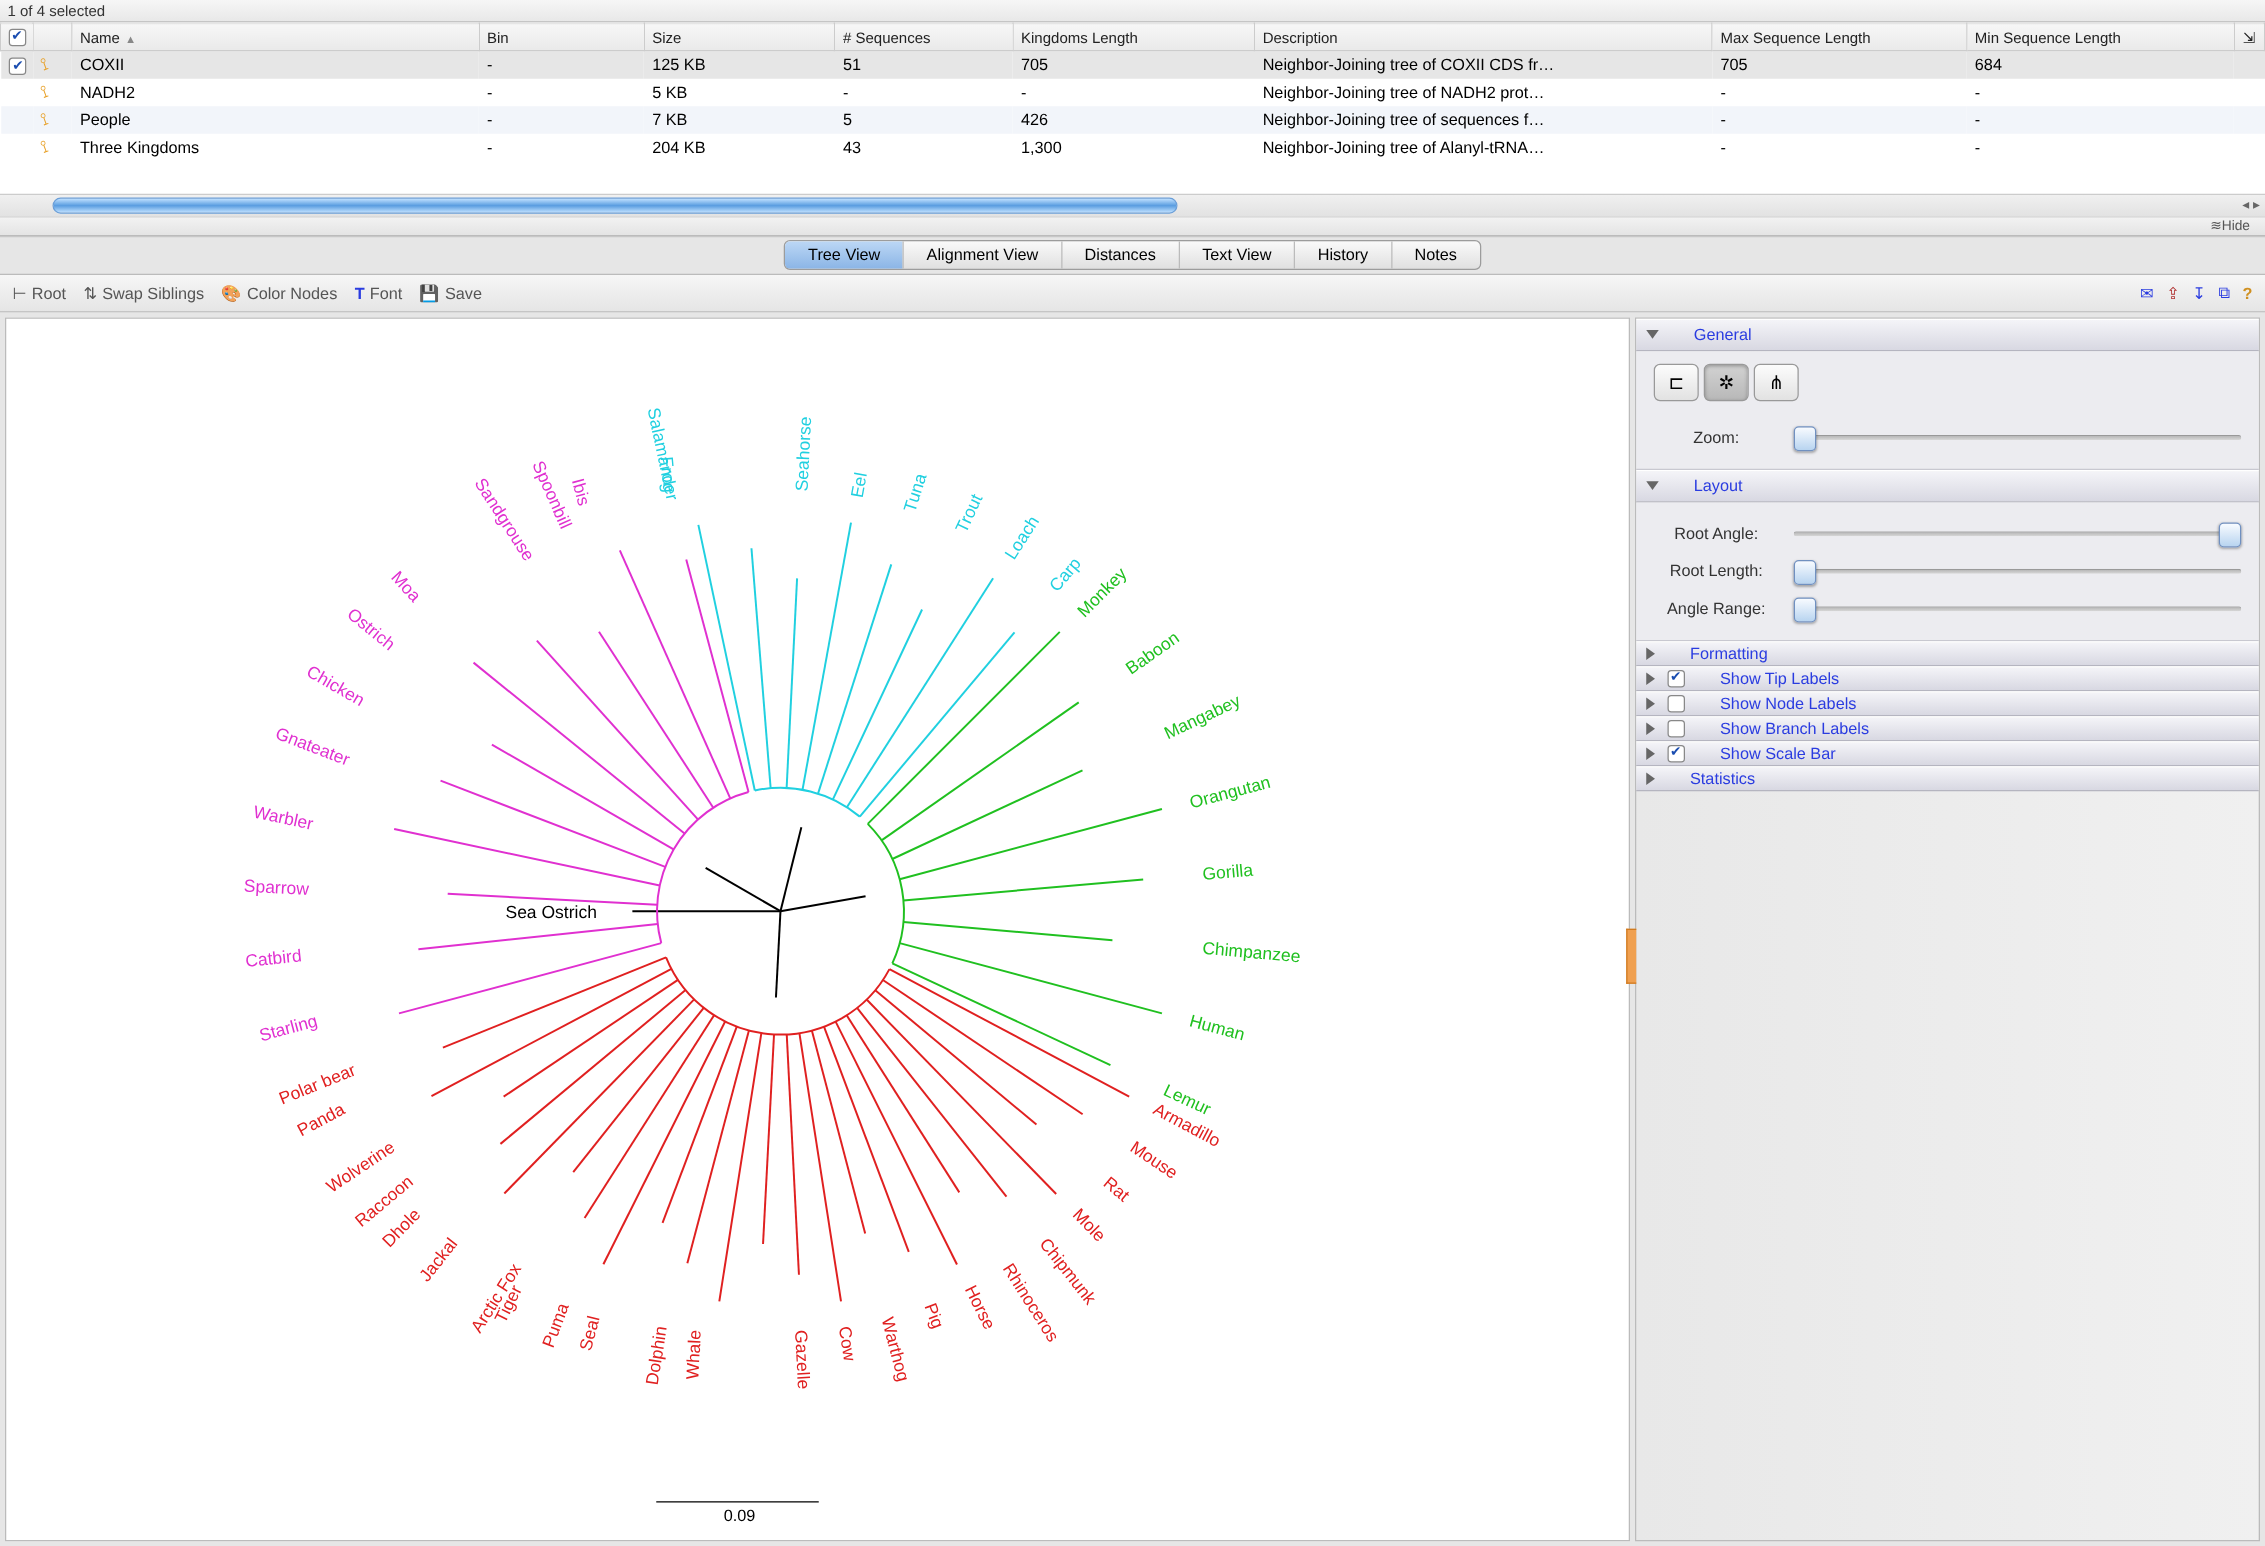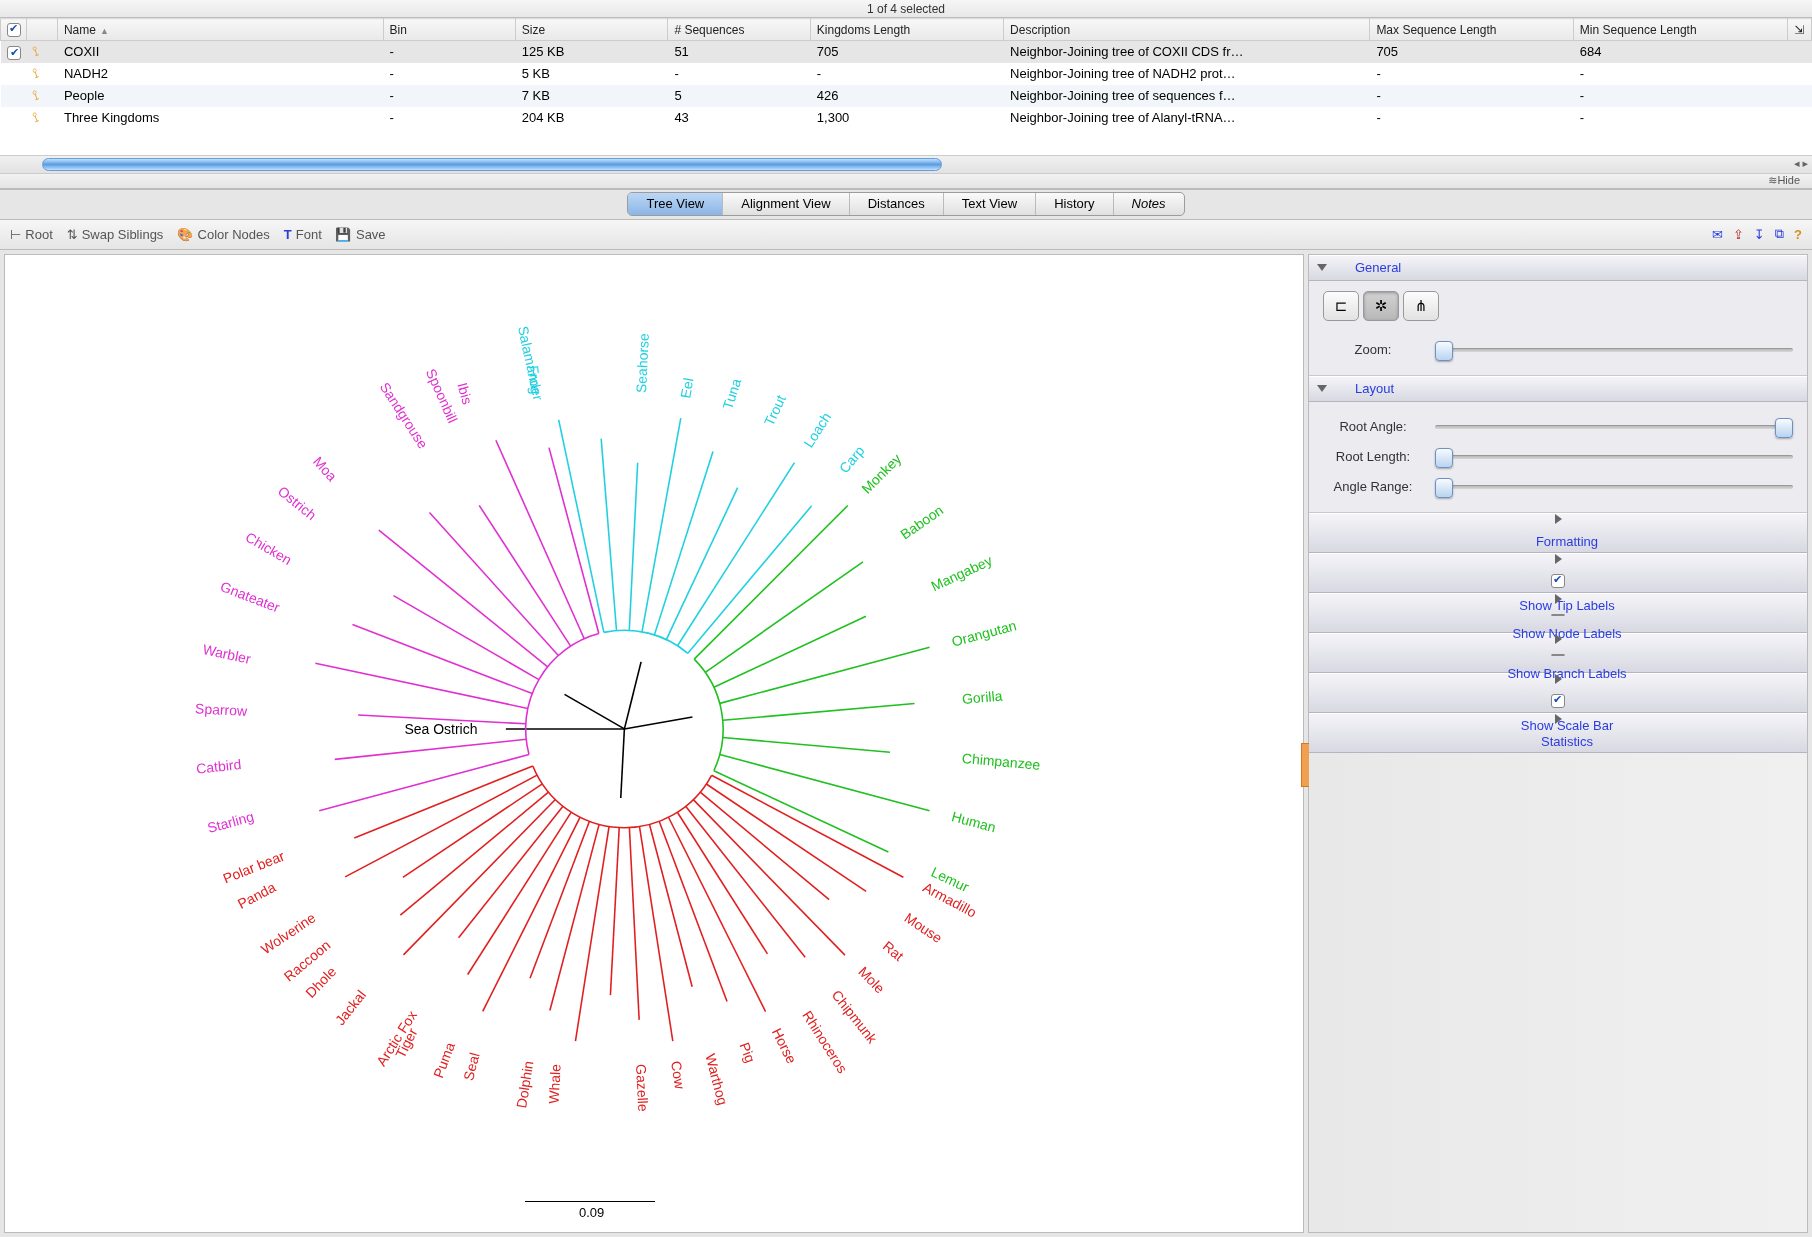--- a/index.html
+++ b/index.html
@@ -1,21 +1,21 @@
 <!DOCTYPE html>
 <html><head>
 <meta charset="utf-8">
 <style>
   * { box-sizing: border-box; margin: 0; padding: 0; }
   html, body { width: 100%; height: 100%; font-family: "Lucida Grande", Arial, sans-serif; font-size: 12px; color: #000; background: #e6e6e6; }
   body {display:flex; flex-direction:column;height:1237px;width:1812px;}
 
   
   .top-status { height:18px; background:linear-gradient(#f6f6f6,#e8e8e8); border-bottom:1px solid #bbb;
-    display:flex; justify-content:center; align-items:center; padding:0 6px; font-size:12px;}
+    display:flex; justify-content:flex-start; align-items:center; padding:0 6px; font-size:12px;}
   .top-status span{ color:#333;}
 
   
   .table-panel { background:#fff; border-bottom:1px solid #bbb; }
   table.grid { width:100%; border-collapse:collapse; table-layout:fixed;}
   table.grid th { text-align:left; font-weight:normal; background:linear-gradient(#f7f7f7,#e9e9e9);
     border:1px solid #ccc; border-top:1px solid #ddd; height:22px; padding:0 6px; font-size:12px; color:#222; position:relative;}
   table.grid td { padding:2px 6px; height:22px; font-size:13px; border-right:1px solid transparent;}
   table.grid tr.selected td { background:#e6e6e6;}
   table.grid tr.alt td{ background:#f2f5fa;}
@@ -33,42 +33,42 @@
   .hscroll-arrows { position:absolute; right:4px; top:1px; color:#666; font-size:11px;}
   .hide-strip{height:16px; text-align:right; font-size:11px; color:#555; padding-right:12px;
     background:linear-gradient(#f2f2f2,#e4e4e4); border-top:1px solid #ccc; border-bottom:1px solid #bbb;}
 
   
   .view-tabs{height:30px; display:flex; justify-content:center; align-items:flex-end; gap:0;
     background:#e6e6e6; border-bottom:1px solid #bbb;}
   .seg { display:flex; border:1px solid #9c9c9c; border-radius:5px; overflow:hidden; height:24px; margin-bottom:3px;
     background:linear-gradient(#fafafa,#e0e0e0);}
   .seg button{ border:none; background:transparent; padding:0 18px; font-size:13px; border-right:1px solid #bbb; height:100%;}
-  .seg button:last-child{border-right:none;font-style:italic;}
+  .seg button:last-child{border-right:none;}
   .seg button.active{ background:linear-gradient(#bcd7f5,#8bb5e6); color:#000;}
 
   
   .toolbar { height:30px; display:flex; align-items:center; padding:0 10px; gap:14px;
     background:linear-gradient(#f6f6f6,#e5e5e5); border-bottom:1px solid #bbb; font-size:13px;}
   .toolbar .left{display:flex; gap:14px; align-items:center;}
   .toolbar .right{margin-left:auto; display:flex; gap:10px; align-items:center;}
   .tb-btn{display:flex; align-items:center; gap:4px; color:#555; cursor:default;}
   .tb-ico{font-size:13px;}
 
   
   .main { flex:1; display:flex; min-height:0; background:#e6e6e6;}
   .tree-canvas{ flex:1; background:#fff; margin:4px; border:1px solid #bbb; position:relative; overflow:hidden;}
   .tree-canvas svg { width:100%; height:100%;}
 
   
   .sidebar { width:500px; background:linear-gradient(90deg,#e8e8e8,#f0f0f0); margin:4px 4px 4px 0; border:1px solid #bbb; display:flex; flex-direction:column; position:relative;}
   .drag-handle {position:absolute; left:-8px; top:50%; width:8px; height:44px; background:#f0a050; border:1px solid #d07b20; border-right:none;}
   .section-header{ height:26px; background:linear-gradient(#f4f4f8,#d8d8e2); border-top:1px solid #fff; border-bottom:1px solid #b5b5c0;
     display:flex; align-items:center; padding:0 8px; gap:10px;}
-  .section-header.collapsed{height:40px;flex-direction:column;}
+  .section-header.collapsed{height:20px;}
   .disclose{ width:0;height:0; border-left:7px solid #666; border-top:5px solid transparent; border-bottom:5px solid transparent;}
   .disclose.open{ border-left:5px solid transparent; border-right:5px solid transparent; border-top:7px solid #666; border-bottom:none;}
   .section-title{ color:#2a3ce0; font-size:13px; margin-left:18px;}
   .section-check { width:14px; height:14px; border:1px solid #888; border-radius:3px; background:#fff;}
   .section-check.checked::after{content:"✔"; color:#1a4db0; font-size:11px; position:relative; top:-3px; left:1px;}
   .section-body{ padding:10px 14px; background:#ececf0; border-bottom:1px solid #c8c8d0;}
   .layout-btns{display:flex; gap:4px; margin-bottom:14px;}
   .layout-btn{width:36px;height:30px; border:1px solid #999; border-radius:5px; background:linear-gradient(#fcfcfc,#e2e2e2);
     display:flex;align-items:center;justify-content:center;font-size:15px;}
   .layout-btn.active{background:linear-gradient(#d2d2d2,#b8b8b8); box-shadow:inset 0 1px 3px rgba(0,0,0,0.3);}

